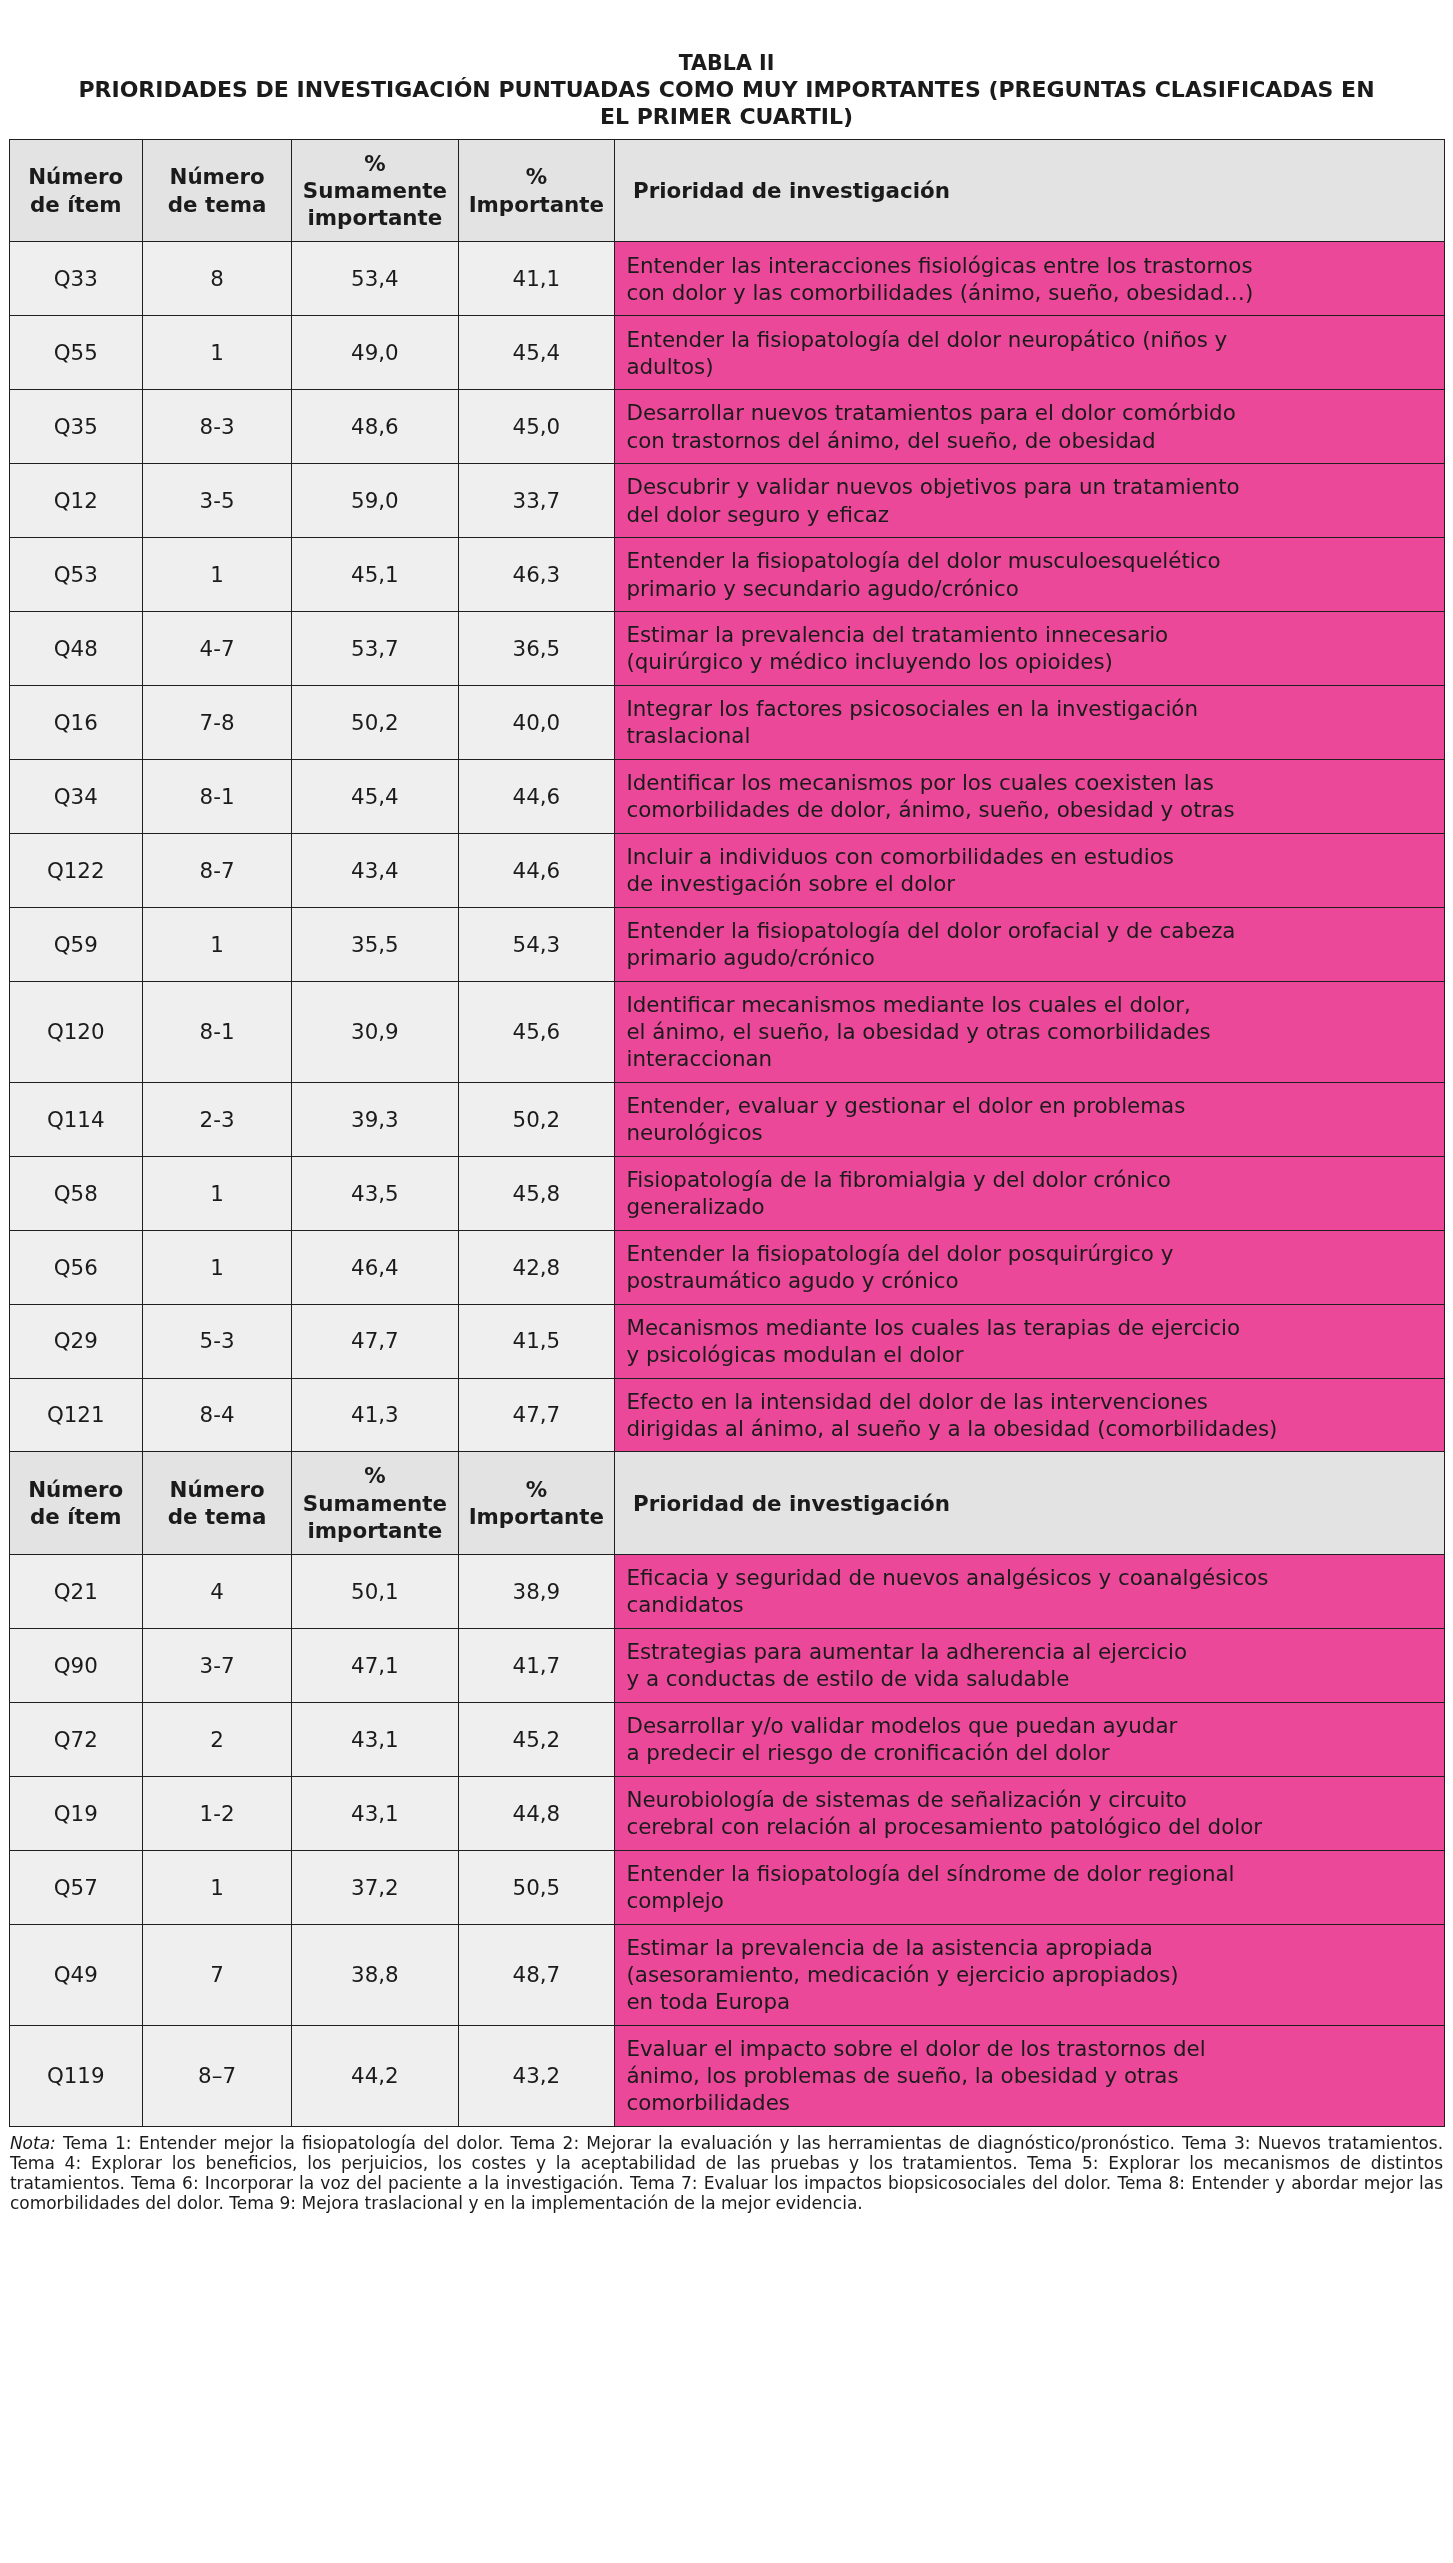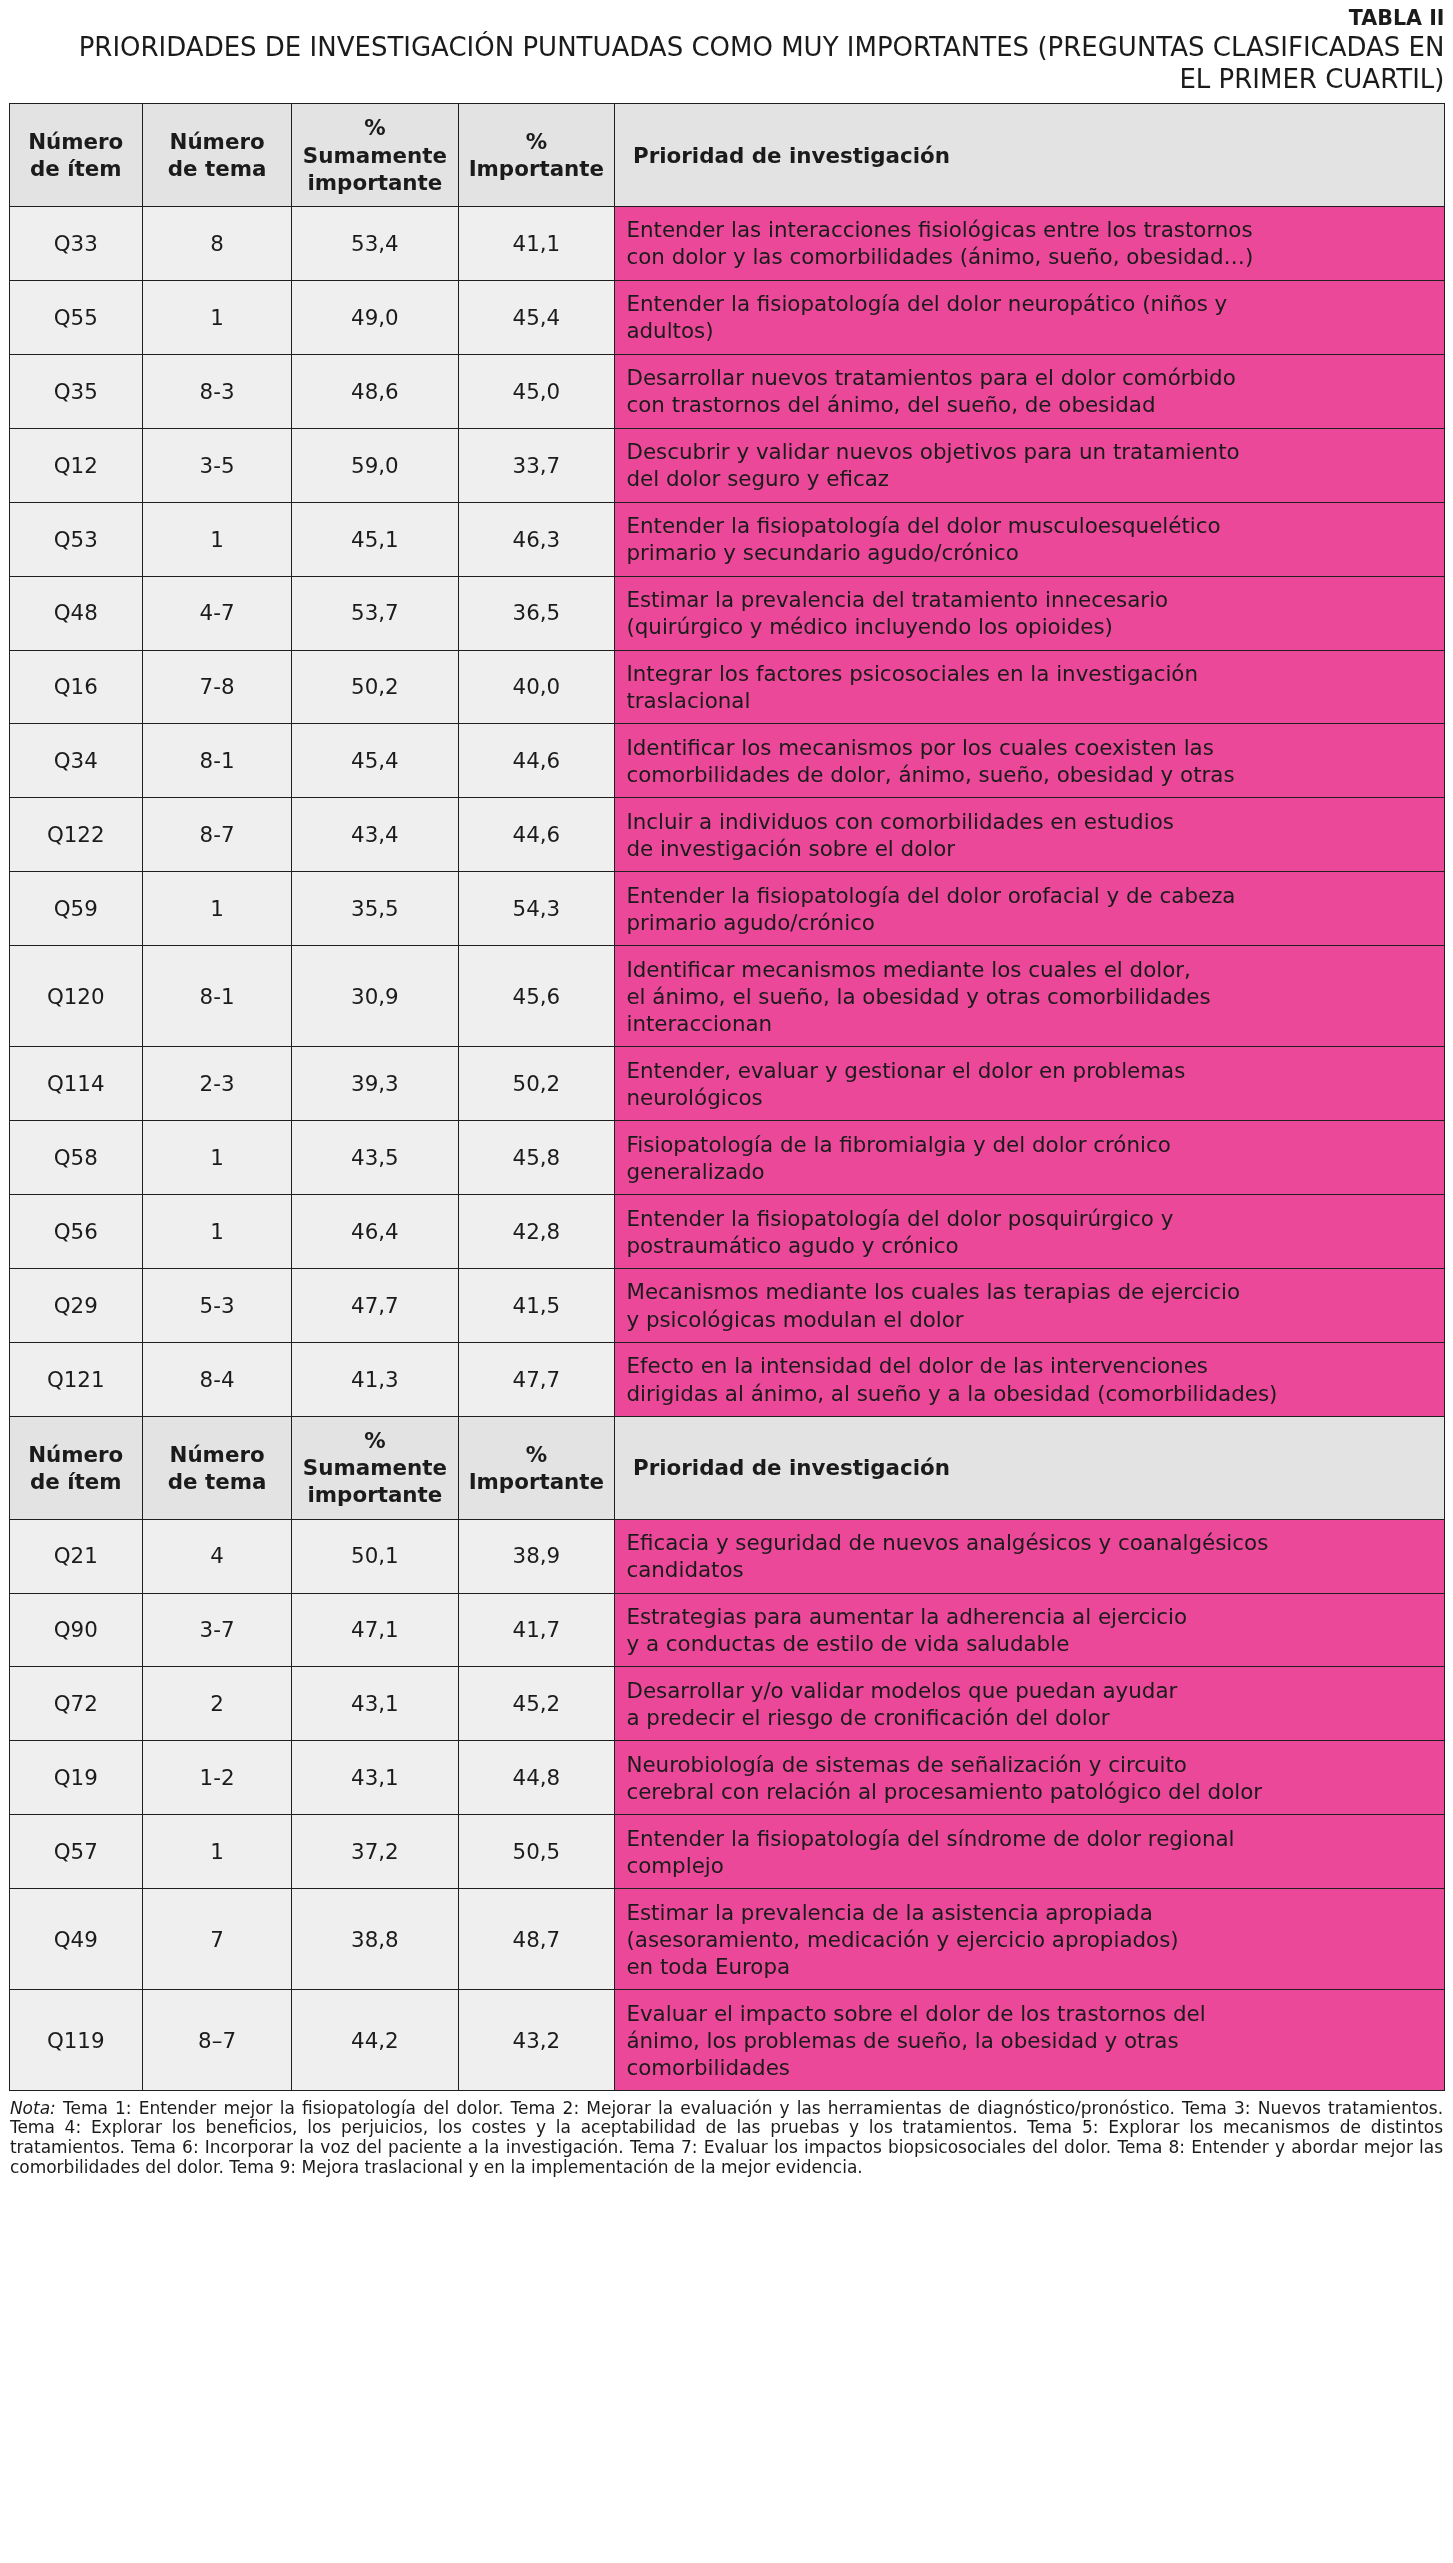--- a/index.html
+++ b/index.html
@@ -4,23 +4,23 @@
 <style>
   * { box-sizing: border-box; }
   html, body { margin: 0; padding: 0; background: #ffffff; }
   body {
     width: 1453px;
     font-family: "DejaVu Sans", "Liberation Sans", sans-serif;
     color: #1b1b1b;
   }
   .page { padding: 5.7px 8.5px 17px; }
 
-  .caption { text-align: right; margin-bottom: 8.5px; }
+  .caption { text-align: center; margin-bottom: 8.5px; margin-top: 45px; }
   .title   { font-size: 20.6px; font-weight: bold; line-height: 1.2; }
-  .subtitle{ font-size: 26px; font-weight: normal; line-height: 1.2; white-space: pre-line; margin-top: 2.1px; }
+  .subtitle{ font-size: 22px; font-weight: bold; line-height: 1.2; white-space: pre-line; margin-top: 2.1px; }
 
   table.priorities { width: 100%; border-collapse: collapse; table-layout: fixed; }
   th, td {
     border: 1.4px solid #1f1f1f;
     font-size: 21.4px;
     line-height: 1.27;
     vertical-align: middle;
     overflow: hidden;
   }
   th {

